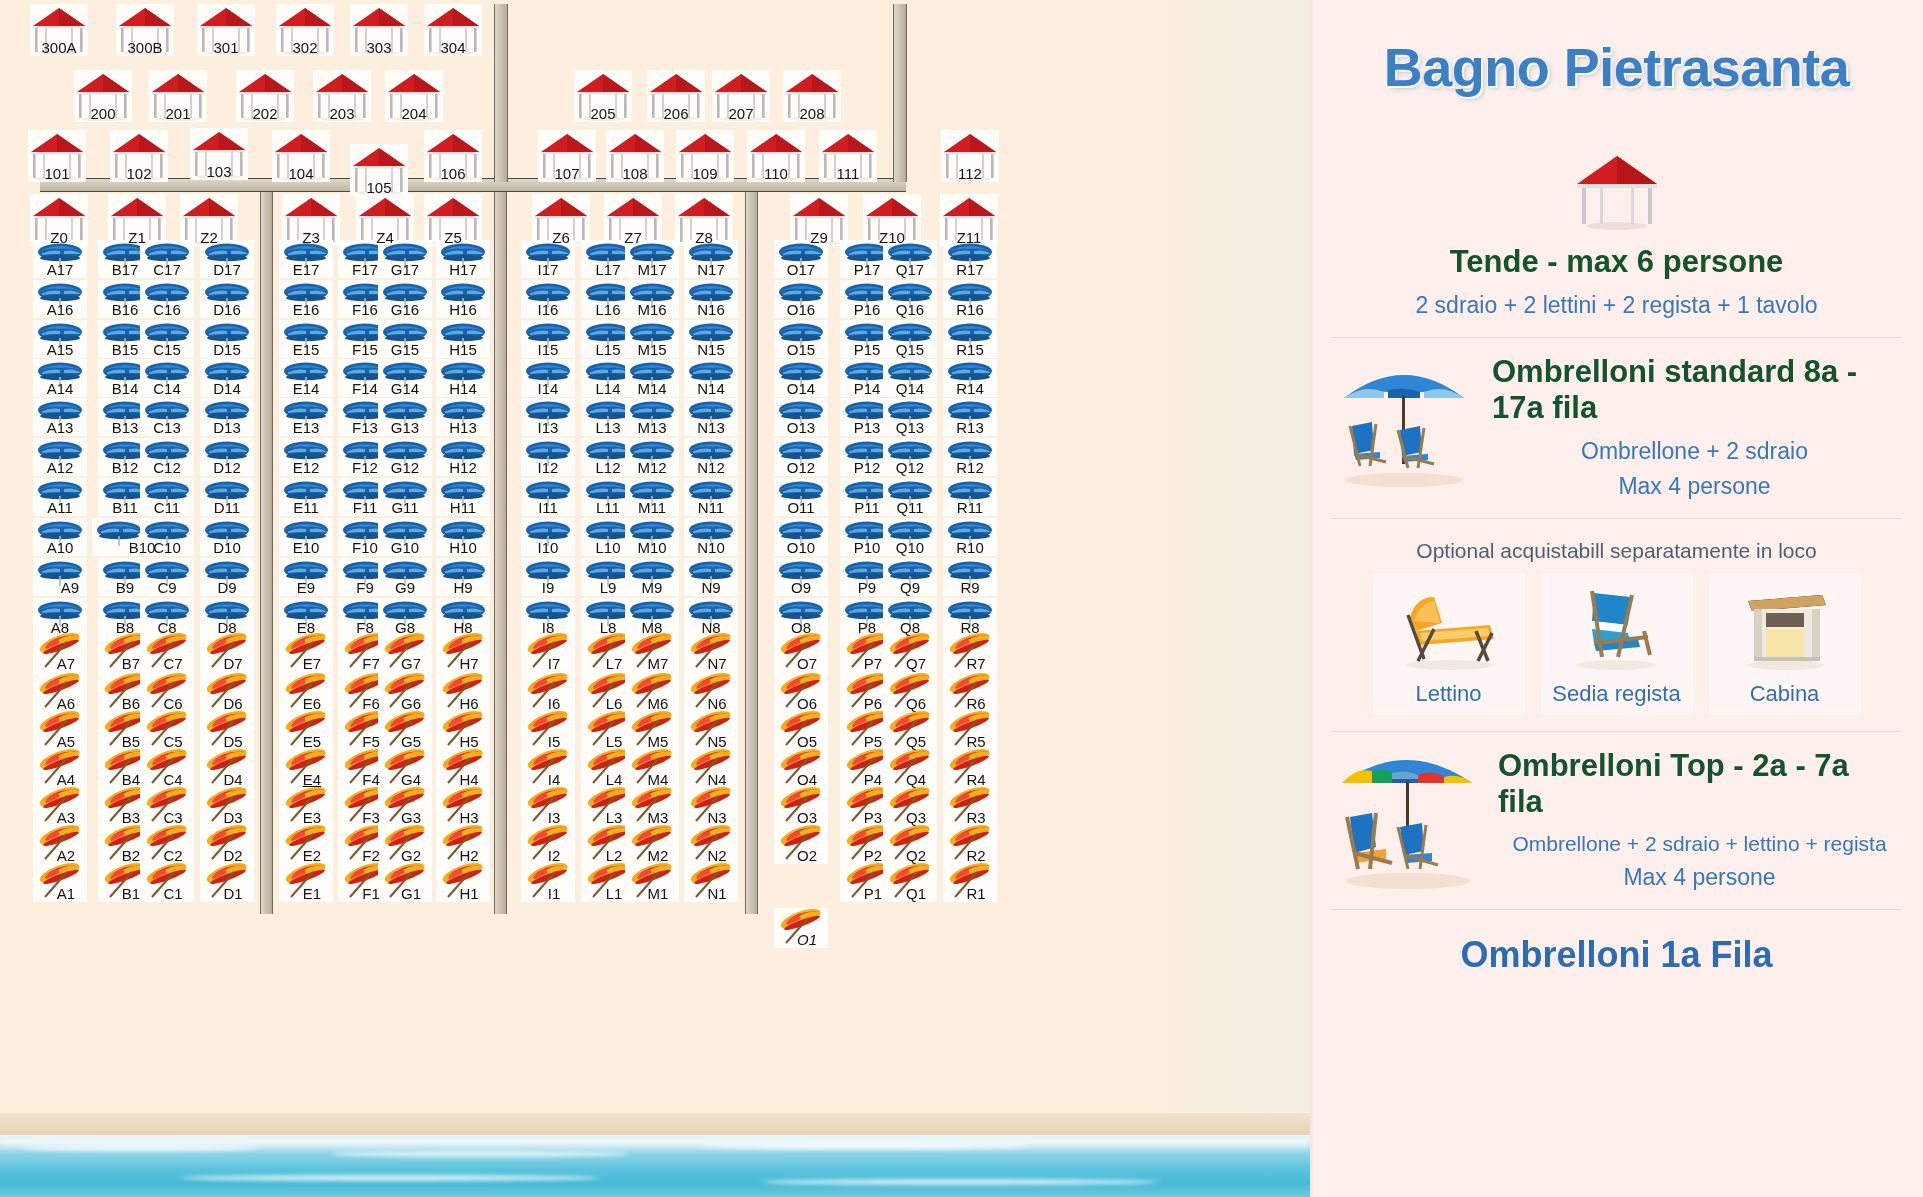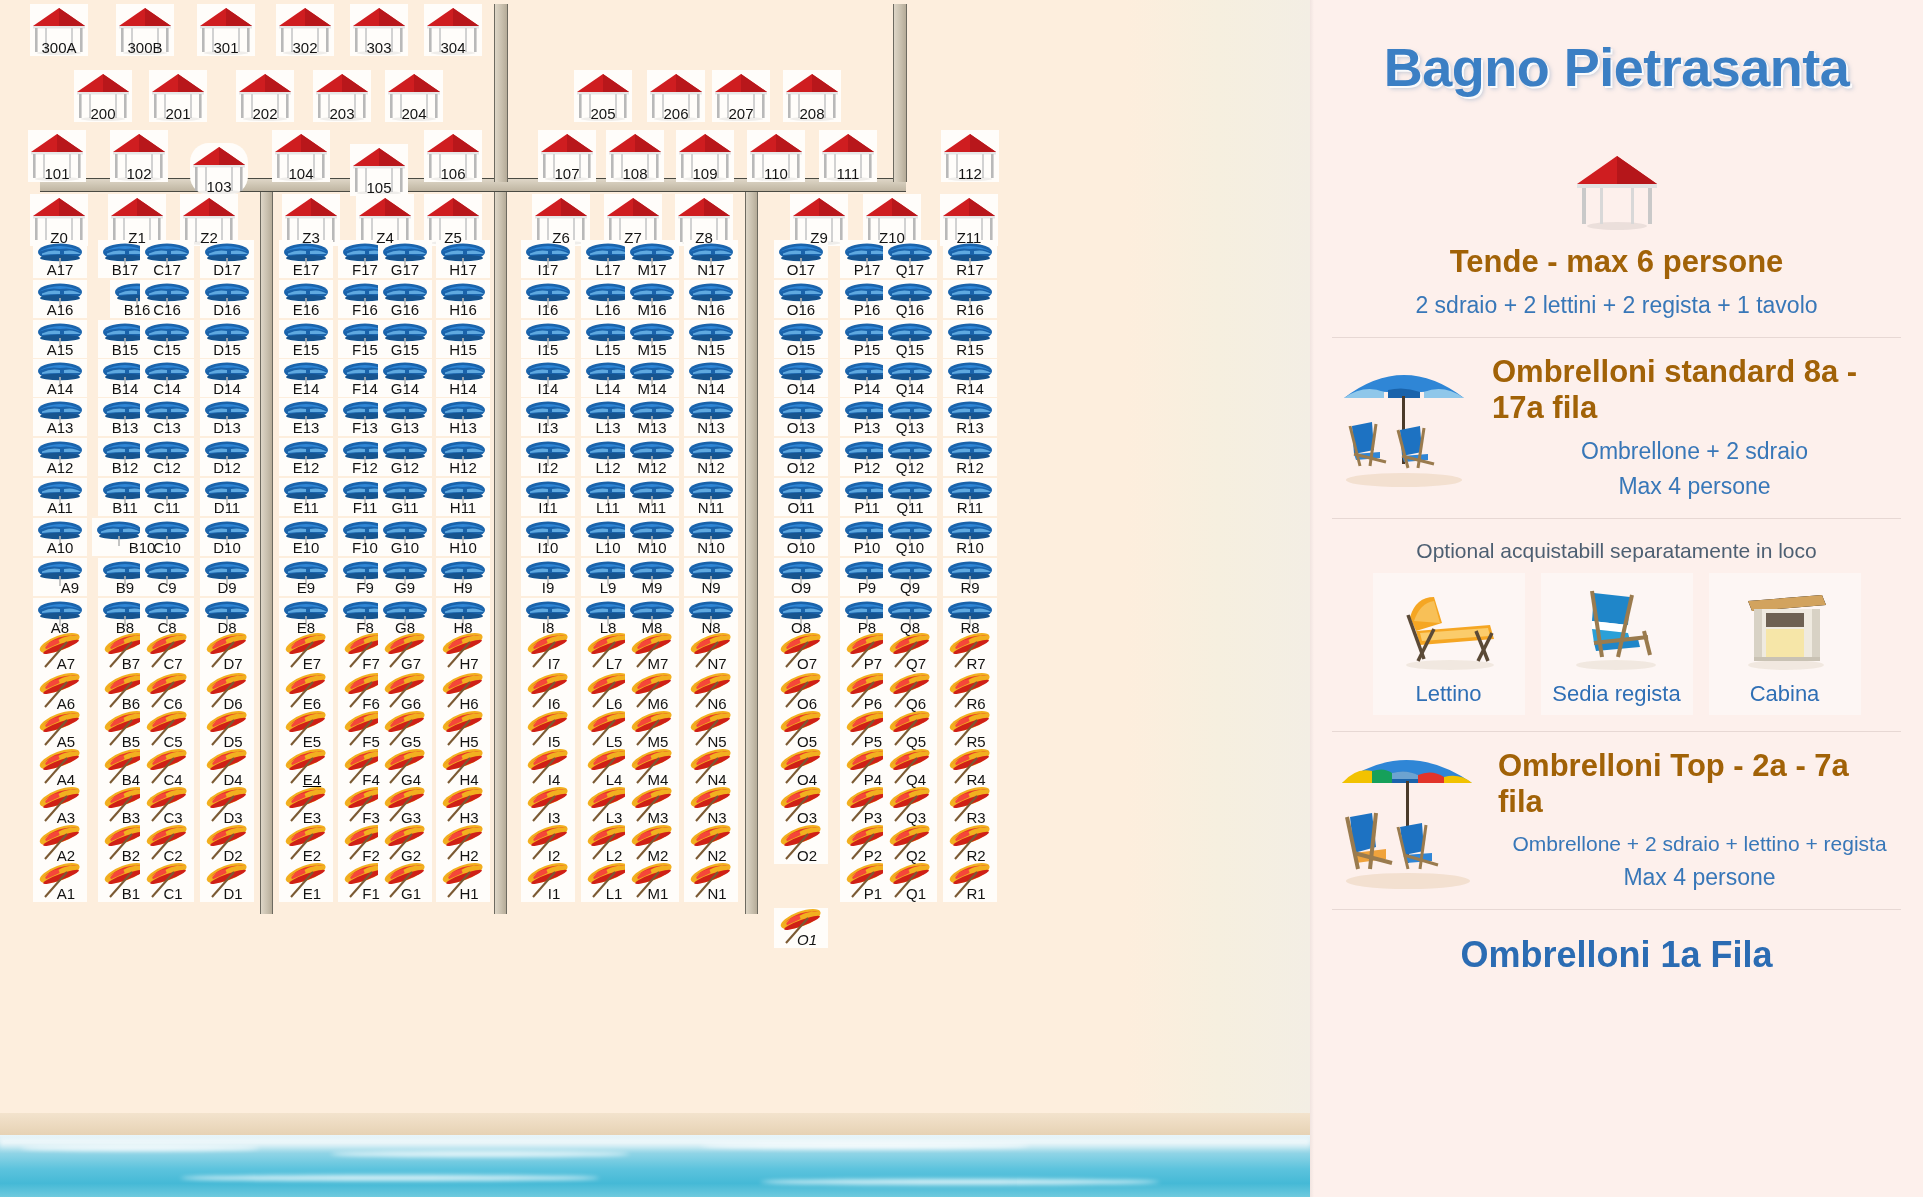--- a/index.html
+++ b/index.html
@@ -99,21 +99,21 @@
     font-weight:bold;
     letter-spacing:-.5px;
     margin:22px 0 26px;
     text-shadow:2px 2px 0 rgba(255,255,255,.9), 3px 3px 4px rgba(90,130,175,.35);
     font-family:"Liberation Sans", sans-serif;
   }
   .sect{ padding:6px 0 10px; }
   .sect + .sect{ border-top:1px solid #e7d8d4; }
   .sect-center{ text-align:center; }
   .head-line{
-    font-size:31px; color:#a16207; font-weight:bold; text-align:center;
+    font-size:31px; color:#14532d; font-weight:bold; text-align:center;
     margin:10px 0 12px;
   }
   .sub-line{
     font-size:23px; color:#3877b8; text-align:center; margin:8px 0;
   }
   .sub-line.small{ font-size:21px; }
   .note-line{
     font-size:21px; color:#4d5f72; text-align:center; margin:14px 0 10px;
   }
   .row-with-icon{ display:flex; align-items:center; gap:6px; }
@@ -371,21 +371,21 @@
     <path d="M29 4 L55 22 L29 22 Z" fill="#b8171b"></path>
     <rect x="3" y="22" width="52" height="2.5" fill="#e6e6e6"></rect>
     <rect x="5" y="24" width="2.6" height="24" fill="#b9b9b9"></rect>
     <rect x="50" y="24" width="2.6" height="24" fill="#b9b9b9"></rect>
     <rect x="15" y="24" width="2" height="24" fill="#d2d2d2"></rect>
     <rect x="41" y="24" width="2" height="24" fill="#d2d2d2"></rect>
     <ellipse cx="29" cy="49" rx="22" ry="2" fill="#00000010"></ellipse>
   </svg>
           <span class="lbl">102</span>
         </div>
-        <div class="spot tent" style="left: 190px; top: 143px; border-radius: 19px;">
+        <div class="spot tent" style="left: 190px; top: 128px;">
           <svg class="glyph" viewBox="0 0 58 52" preserveAspectRatio="none">
     <path d="M29 4 L55 22 L3 22 Z" fill="#cf1d20"></path>
     <path d="M29 4 L55 22 L29 22 Z" fill="#b8171b"></path>
     <rect x="3" y="22" width="52" height="2.5" fill="#e6e6e6"></rect>
     <rect x="5" y="24" width="2.6" height="24" fill="#b9b9b9"></rect>
     <rect x="50" y="24" width="2.6" height="24" fill="#b9b9b9"></rect>
     <rect x="15" y="24" width="2" height="24" fill="#d2d2d2"></rect>
     <rect x="41" y="24" width="2" height="24" fill="#d2d2d2"></rect>
     <ellipse cx="29" cy="49" rx="22" ry="2" fill="#00000010"></ellipse>
   </svg>
@@ -847,21 +847,21 @@
           <svg class="glyph" viewBox="0 0 54 30" preserveAspectRatio="none">
     <ellipse cx="27" cy="13" rx="22" ry="8.5" fill="#1a63ab"></ellipse>
     <path d="M5 13 Q27 1 49 13 Q38 8 27 10 Q16 8 5 13 Z" fill="#2f86d6"></path>
     <path d="M9 14.5 Q18 10 27 12 L27 15 Q17 15 9 16 Z" fill="#5fa9e0"></path>
     <path d="M31 12 Q41 10 48 15 L31 15 Z" fill="#5fa9e0"></path>
     <ellipse cx="27" cy="19" rx="20" ry="3.2" fill="#16548f"></ellipse>
     <rect x="26.2" y="19" width="1.6" height="10" fill="#b6b6b6"></rect>
   </svg>
           <span class="lbl">A16</span>
         </div>
-        <div class="spot umb-blue" style="left: 110px; top: 280px; height: 38px;">
+        <div class="spot umb-blue" style="left: 98px; top: 280px; height: 38px;">
           <svg class="glyph" viewBox="0 0 54 30" preserveAspectRatio="none">
     <ellipse cx="27" cy="13" rx="22" ry="8.5" fill="#1a63ab"></ellipse>
     <path d="M5 13 Q27 1 49 13 Q38 8 27 10 Q16 8 5 13 Z" fill="#2f86d6"></path>
     <path d="M9 14.5 Q18 10 27 12 L27 15 Q17 15 9 16 Z" fill="#5fa9e0"></path>
     <path d="M31 12 Q41 10 48 15 L31 15 Z" fill="#5fa9e0"></path>
     <ellipse cx="27" cy="19" rx="20" ry="3.2" fill="#16548f"></ellipse>
     <rect x="26.2" y="19" width="1.6" height="10" fill="#b6b6b6"></rect>
   </svg>
           <span class="lbl">B16</span>
         </div>

